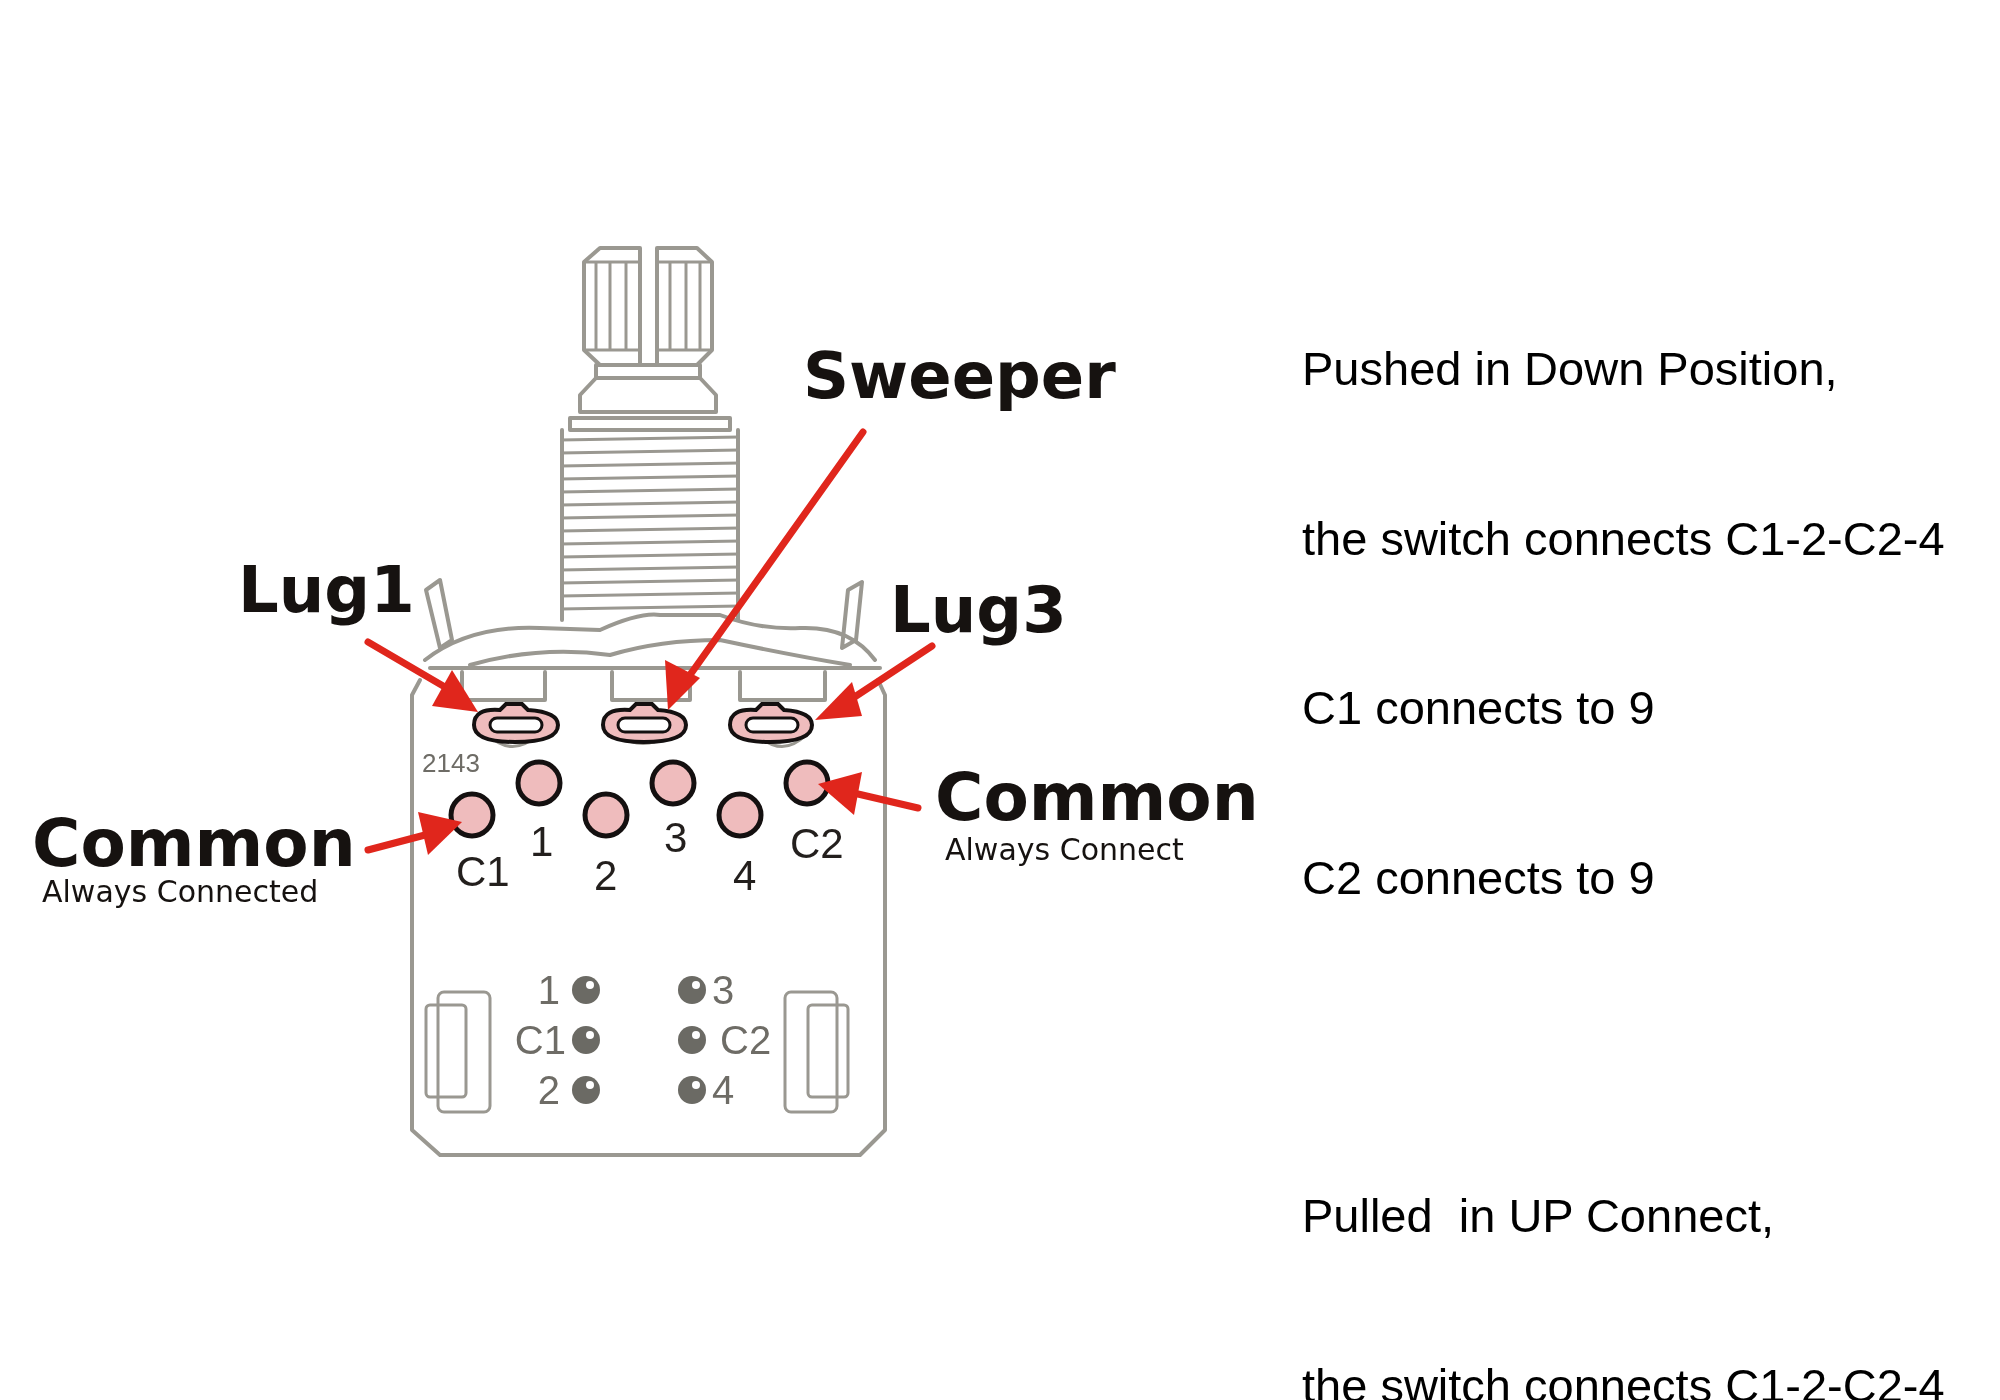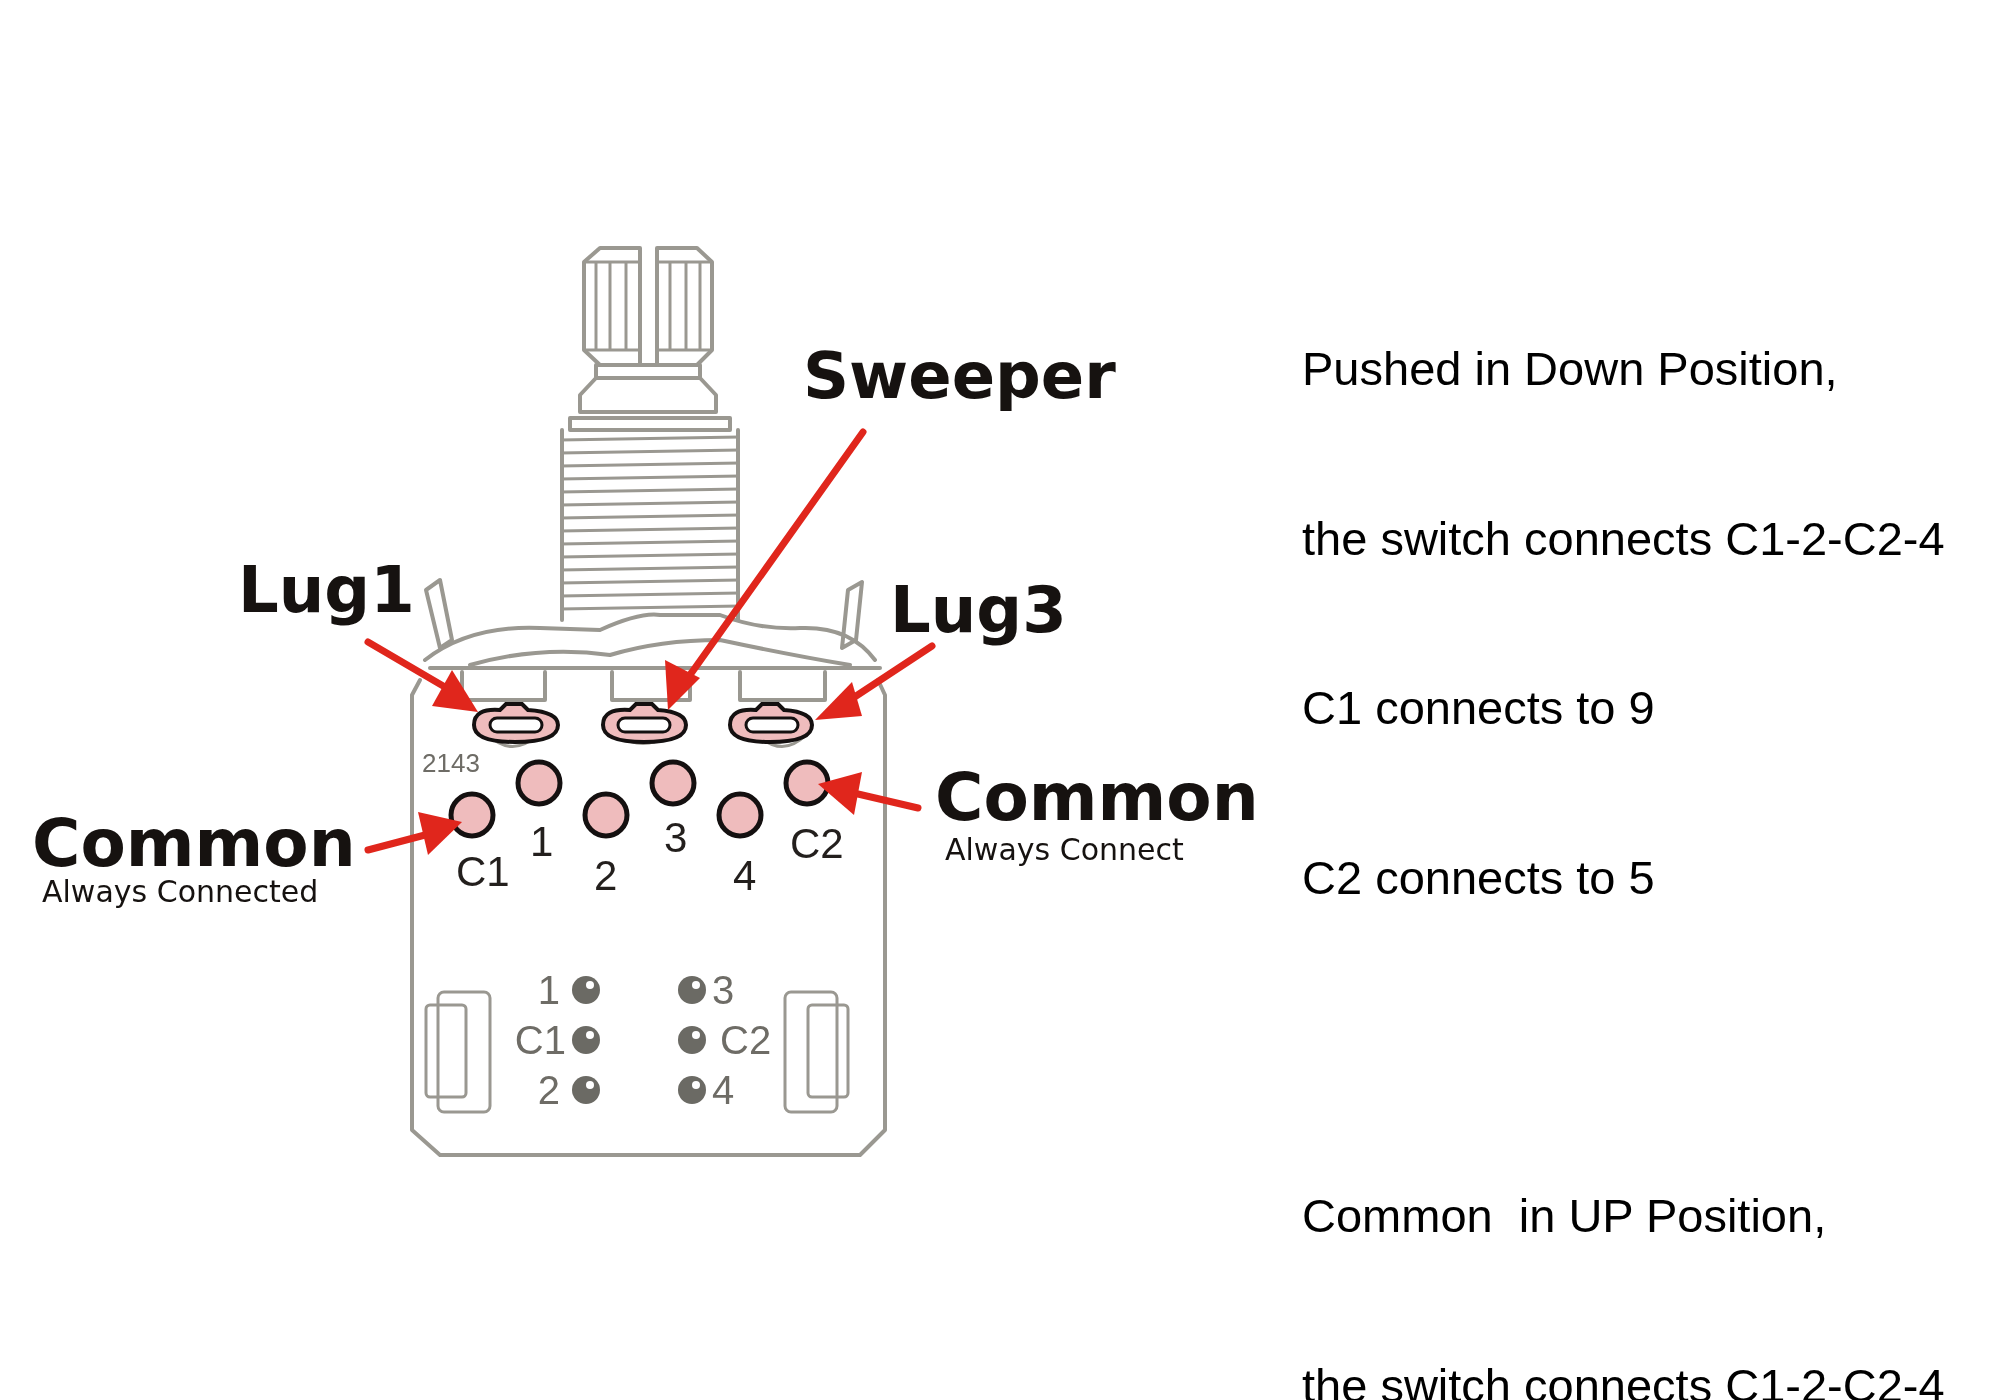--- a/index.html
+++ b/index.html
@@ -169,19 +169,19 @@
   <text class="callout-big" x="32" y="866" font-size="66">Common</text>
   <text class="callout-small" x="42" y="902" font-size="30">Always Connected</text>
   <text class="callout-big" x="935" y="820" font-size="66">Common</text>
   <text class="callout-small" x="945" y="860" font-size="30">Always Connect</text>
 </svg>
 
 <div id="desc">
   <span class="desc-line">Pushed in Down Position,</span>
   <span class="desc-line">the switch connects C1-2-C2-4</span>
   <span class="desc-line">C1 connects to 9</span>
-  <span class="desc-line">C2 connects to 5</span>
+  <span class="desc-line">C2 connects to 9</span>
   <span class="desc-line gap"></span>
-  <span class="desc-line">Common  in UP Position,</span>
+  <span class="desc-line">Pulled  in UP Connect,</span>
   <span class="desc-line">the switch connects C1-2-C2-4</span>
   
   
 </div>
 
 </body></html>

